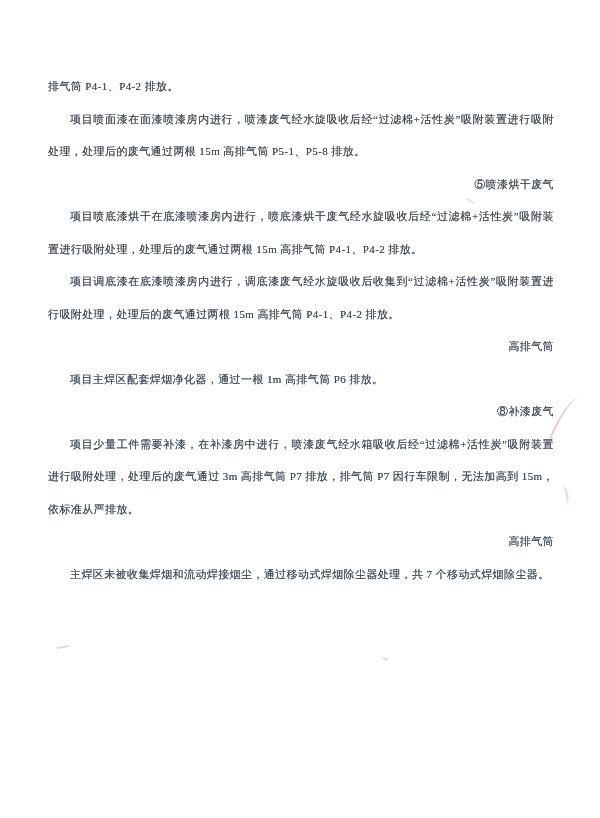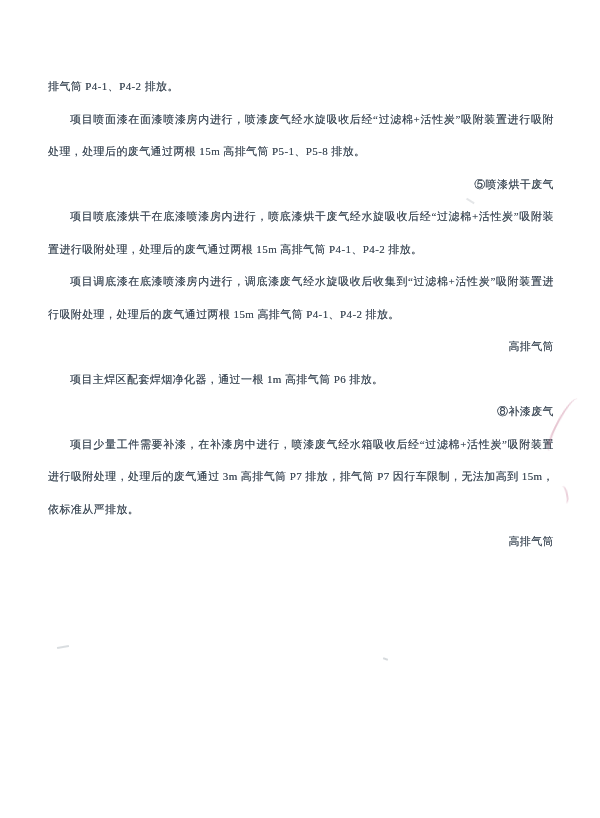--- a/index.html
+++ b/index.html
@@ -103,20 +103,21 @@
     <p class="continuation">排气筒 P4-1、P4-2 排放。</p>
     <p class="para">项目喷面漆在面漆喷漆房内进行，喷漆废气经水旋吸收后经“过滤棉+活性炭”吸附装置进行吸附处理，处理后的废气通过两根 15m 高排气筒 P5-1、P5-8 排放。</p>
     <p class="heading">⑤喷漆烘干废气</p>
     <p class="para">项目喷底漆烘干在底漆喷漆房内进行，喷底漆烘干废气经水旋吸收后经“过滤棉+活性炭”吸附装置进行吸附处理，处理后的废气通过两根 15m 高排气筒 P4-1、P4-2 排放。</p>
     <p class="para">项目调底漆在底漆喷漆房内进行，调底漆废气经水旋吸收后收集到“过滤棉+活性炭”吸附装置进行吸附处理，处理后的废气通过两根 15m 高排气筒 P4-1、P4-2 排放。</p>
     <p class="heading">高排气筒</p>
     <p class="para">项目主焊区配套焊烟净化器，通过一根 1m 高排气筒 P6 排放。</p>
     <p class="heading">⑧补漆废气</p>
     <p class="para">项目少量工件需要补漆，在补漆房中进行，喷漆废气经水箱吸收后经“过滤棉+活性炭”吸附装置进行吸附处理，处理后的废气通过 3m 高排气筒 P7 排放，排气筒 P7 因行车限制，无法加高到 15m，依标准从严排放。</p>
     <p class="heading">高排气筒</p>
+    <p class="para">主焊区未被收集焊烟和流动焊接烟尘，通过移动式焊烟除尘器处理，共 7 个移动式焊烟除尘器。</p>
   </div>
 
   <div class="artifact artifact-ink-1"></div>
   <div class="artifact artifact-ink-2"></div>
   <div class="artifact artifact-smudge-1"></div>
   <div class="artifact artifact-smudge-2"></div>
   <div class="artifact artifact-smudge-3"></div>
 </div>
 
 </body></html>

